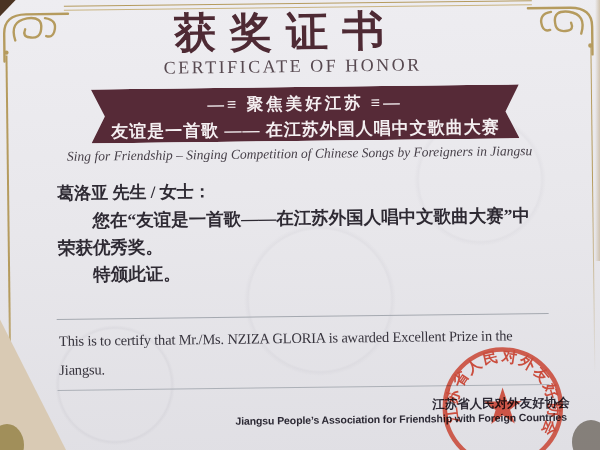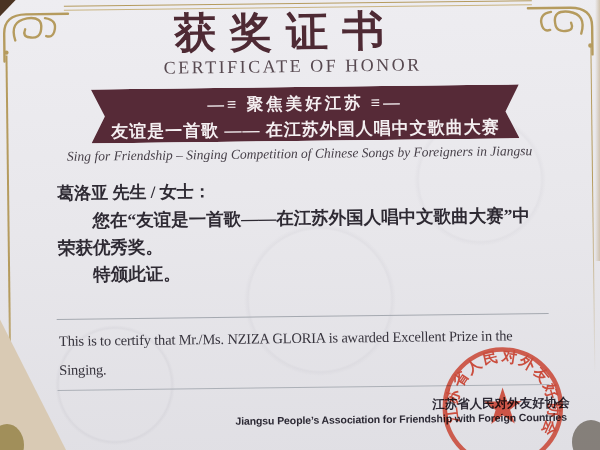--- a/index.html
+++ b/index.html
@@ -103,21 +103,21 @@
 
     <div class="subtitle">Sing for Friendship – Singing Competition of Chinese Songs by Foreigners in Jiangsu</div>
 
     <div class="salutation">葛洛亚 先生 / 女士：</div>
     <div class="bodyline bl0">您在“友谊是一首歌——在江苏外国人唱中文歌曲大赛”中</div>
     <div class="bodyline bl1">荣获优秀奖。</div>
     <div class="bodyline bl2">特颁此证。</div>
 
     <div class="rule rule1"></div>
     <div class="eng eng0">This is to certify that Mr./Ms. NZIZA GLORIA is awarded Excellent Prize in the</div>
-    <div class="eng eng1">Singing.</div>
+    <div class="eng eng1">Jiangsu.</div>
     <div class="rule rule2"></div>
 
     <div class="issuer-cn">江苏省人民对外友好协会</div>
     <div class="issuer-en">Jiangsu People’s Association for Friendship with Foreign Countries</div>
     <div class="date">2021年5月8日</div>
 
     <svg class="seal" viewBox="0 0 132 132">
       <circle cx="66" cy="66" r="58" fill="none" stroke="#c8402f" stroke-width="4.5" opacity="0.9"></circle>
       <path id="sealArc" d="M 28.3 92.4 A 46 46 0 1 1 103.7 92.4" fill="none"></path>
       <text font-size="15" fill="#c8402f" letter-spacing="2" font-weight="700">

